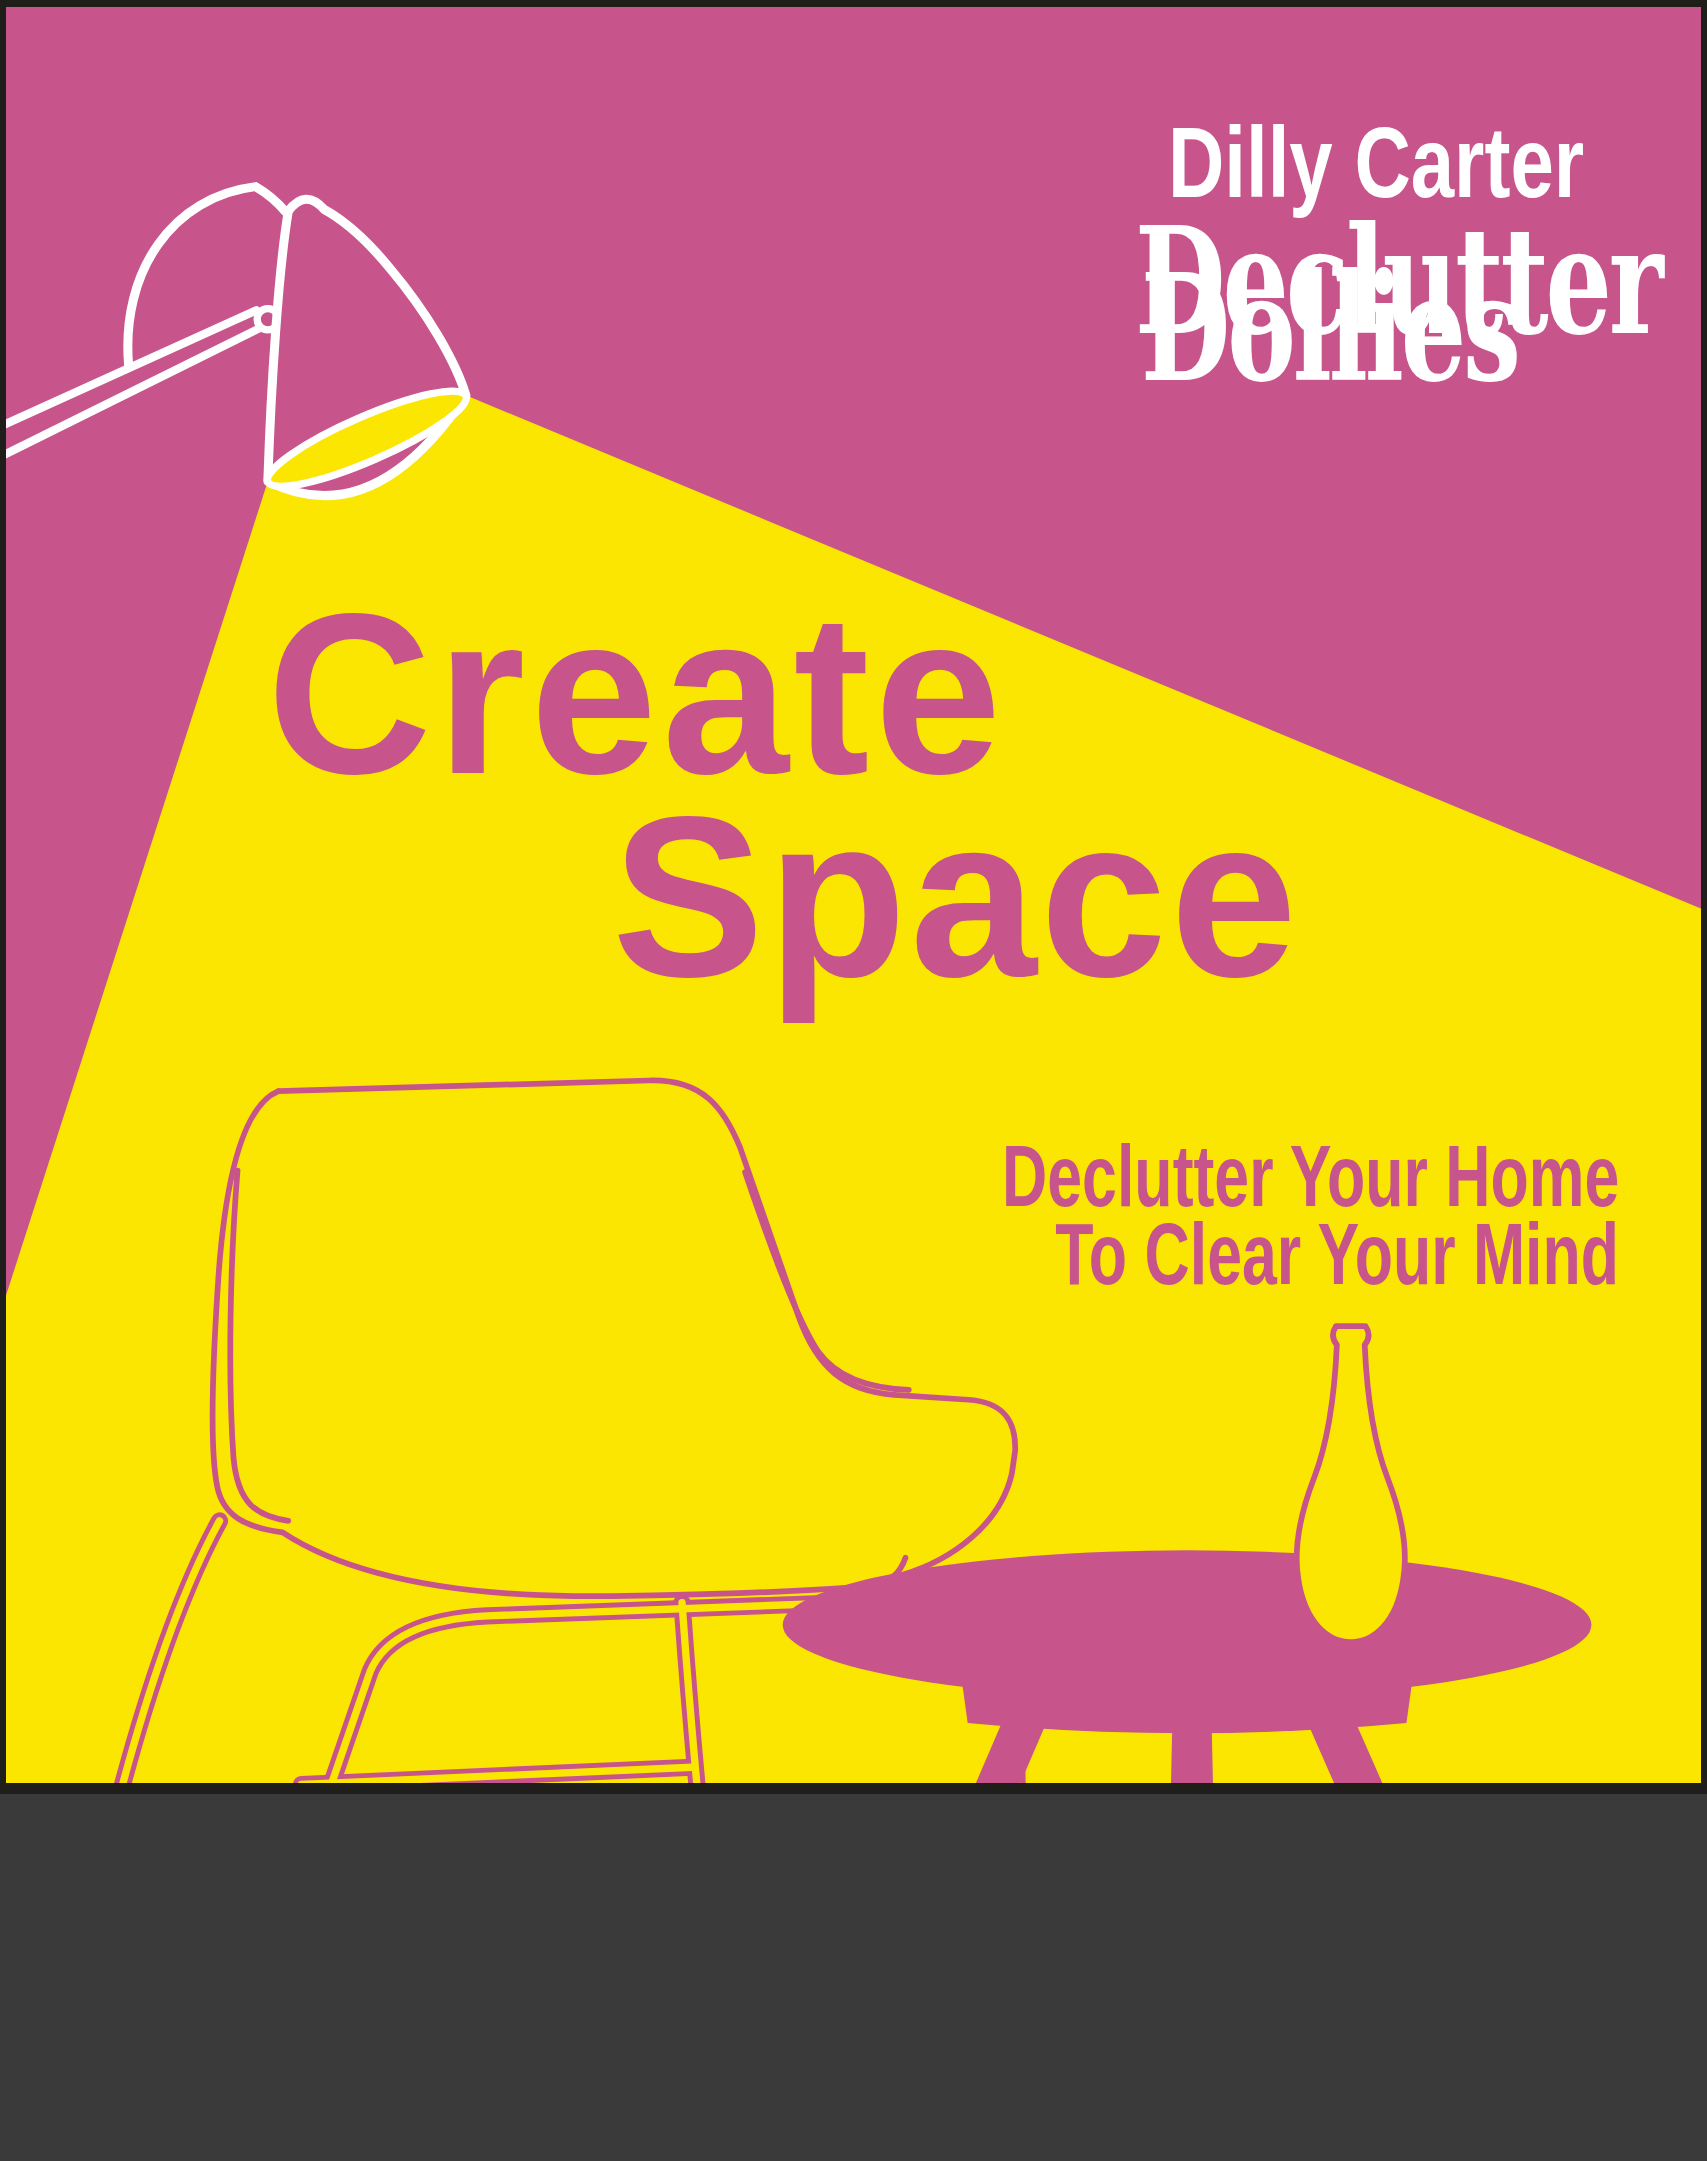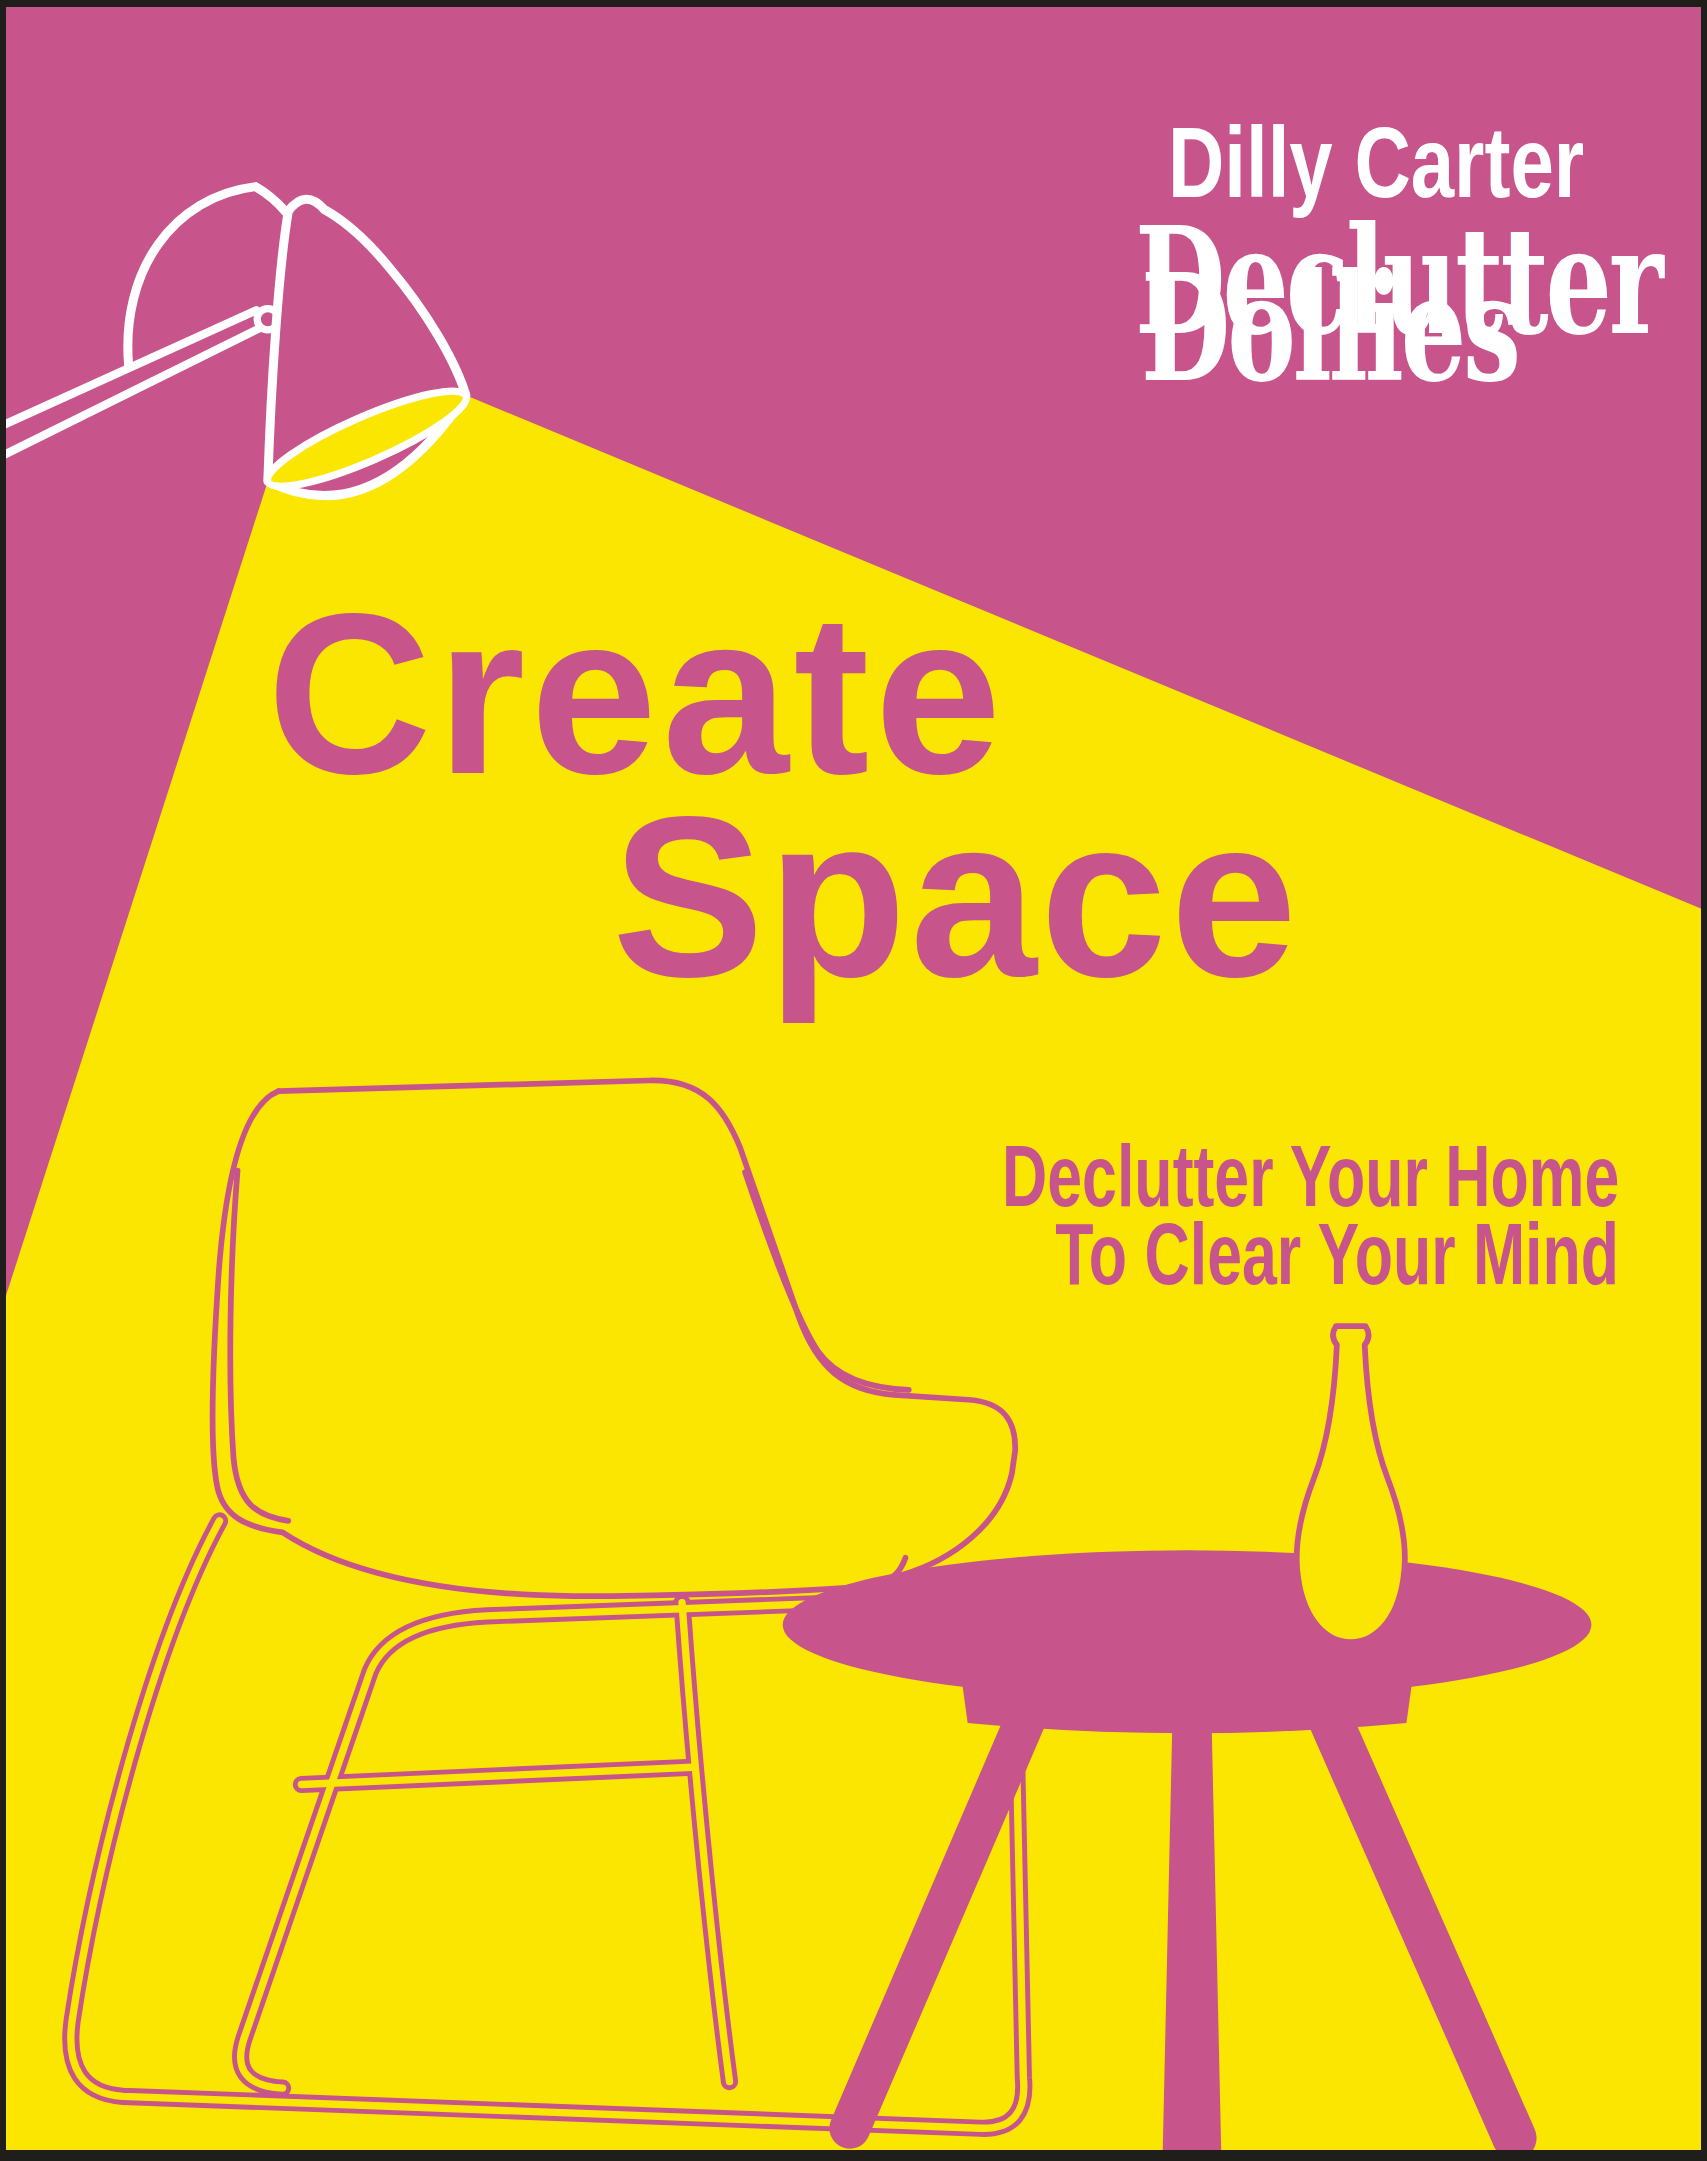--- a/index.html
+++ b/index.html
@@ -1,18 +1,18 @@
 <!DOCTYPE html>
 <html style="font-size:13px"><head>
 <meta charset="utf-8">
 <style>
   html,body{margin:0;padding:0;background:#3a3a3a;}
   .stage{
     position:relative;
-    width:1707px;height:2161px;
+    width:1707px;height:1794px;
     overflow:hidden;
     background:#C8548C;
     font-family:"Liberation Sans", sans-serif;
   }
   .stage *{box-sizing:border-box;}
   svg.art{position:absolute;left:0;top:0;width:1707px;height:2161px;display:block;}
   
   .txt{position:absolute;white-space:nowrap;line-height:1;}
   .author{
     left:1168px;top:112px;

